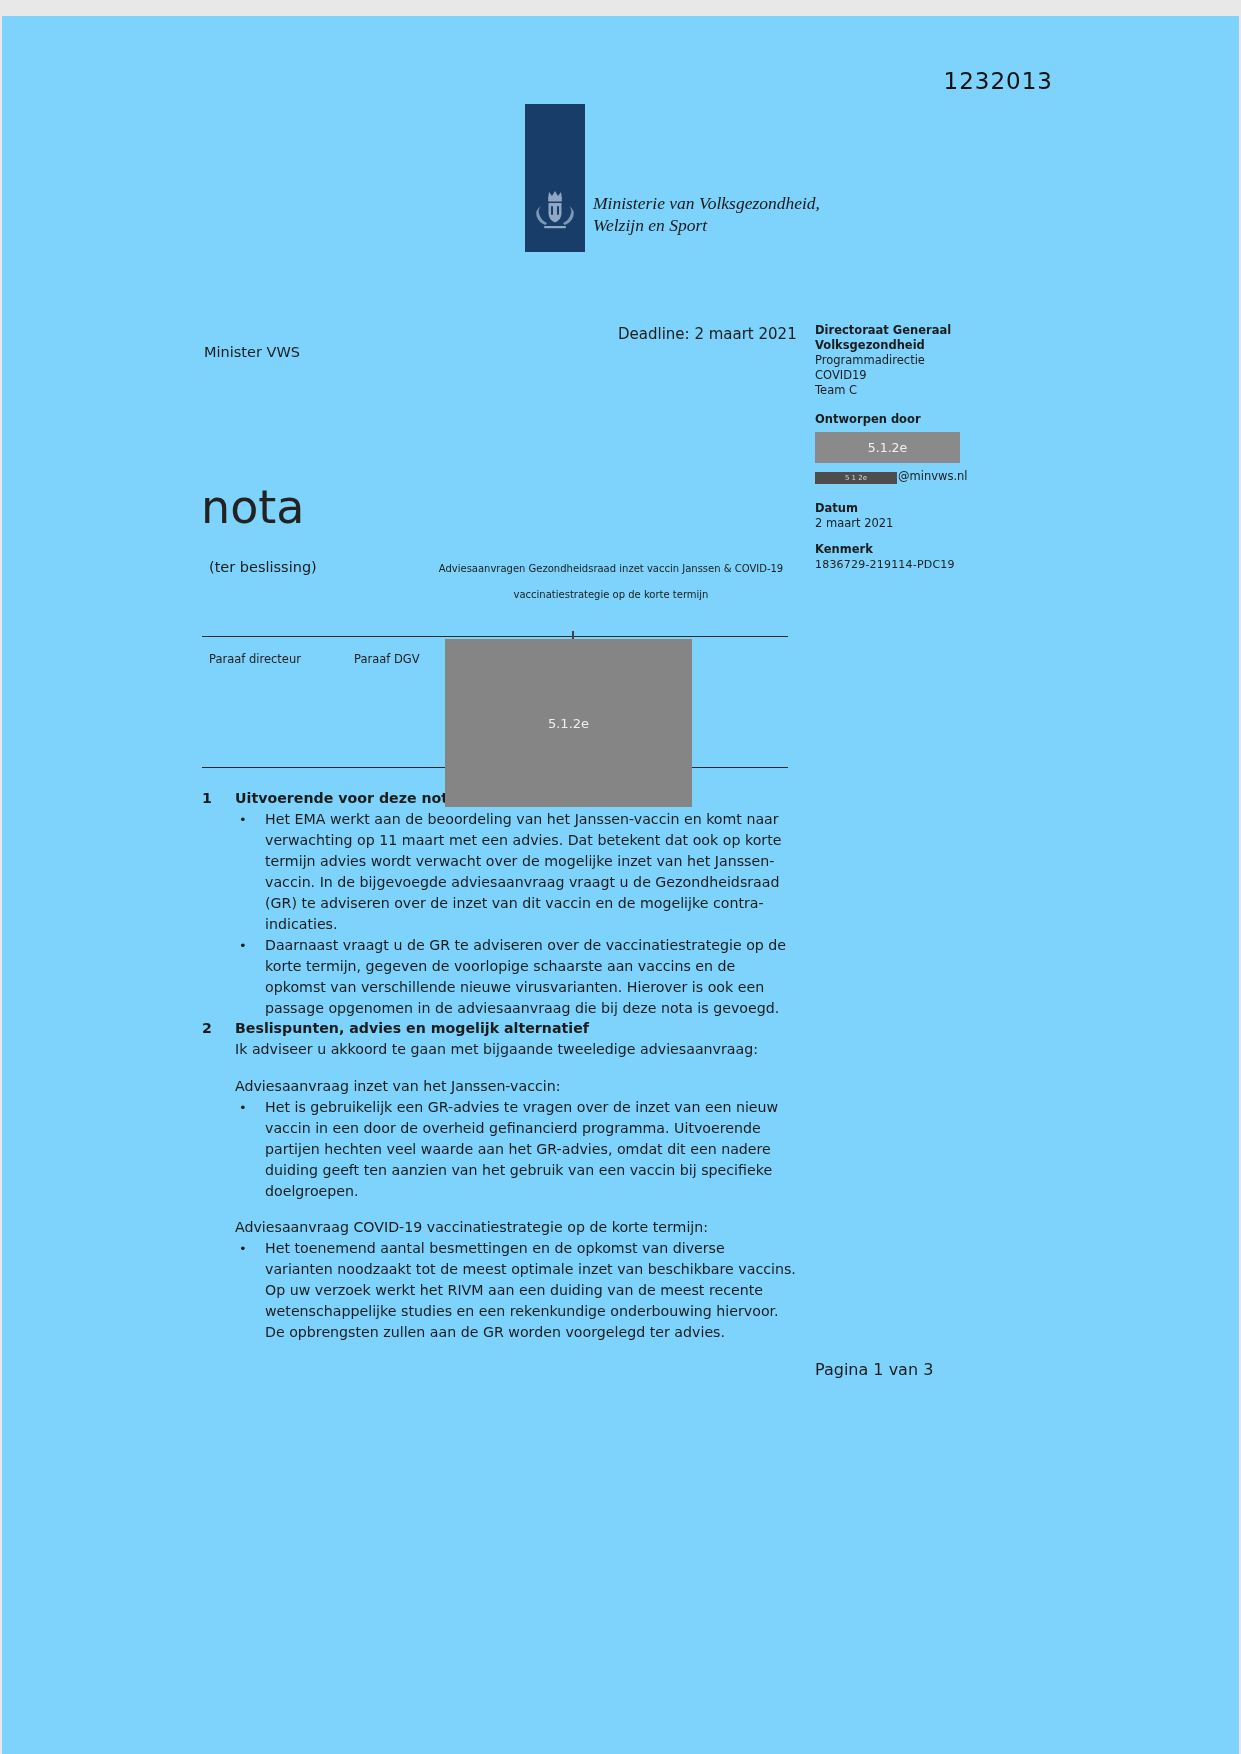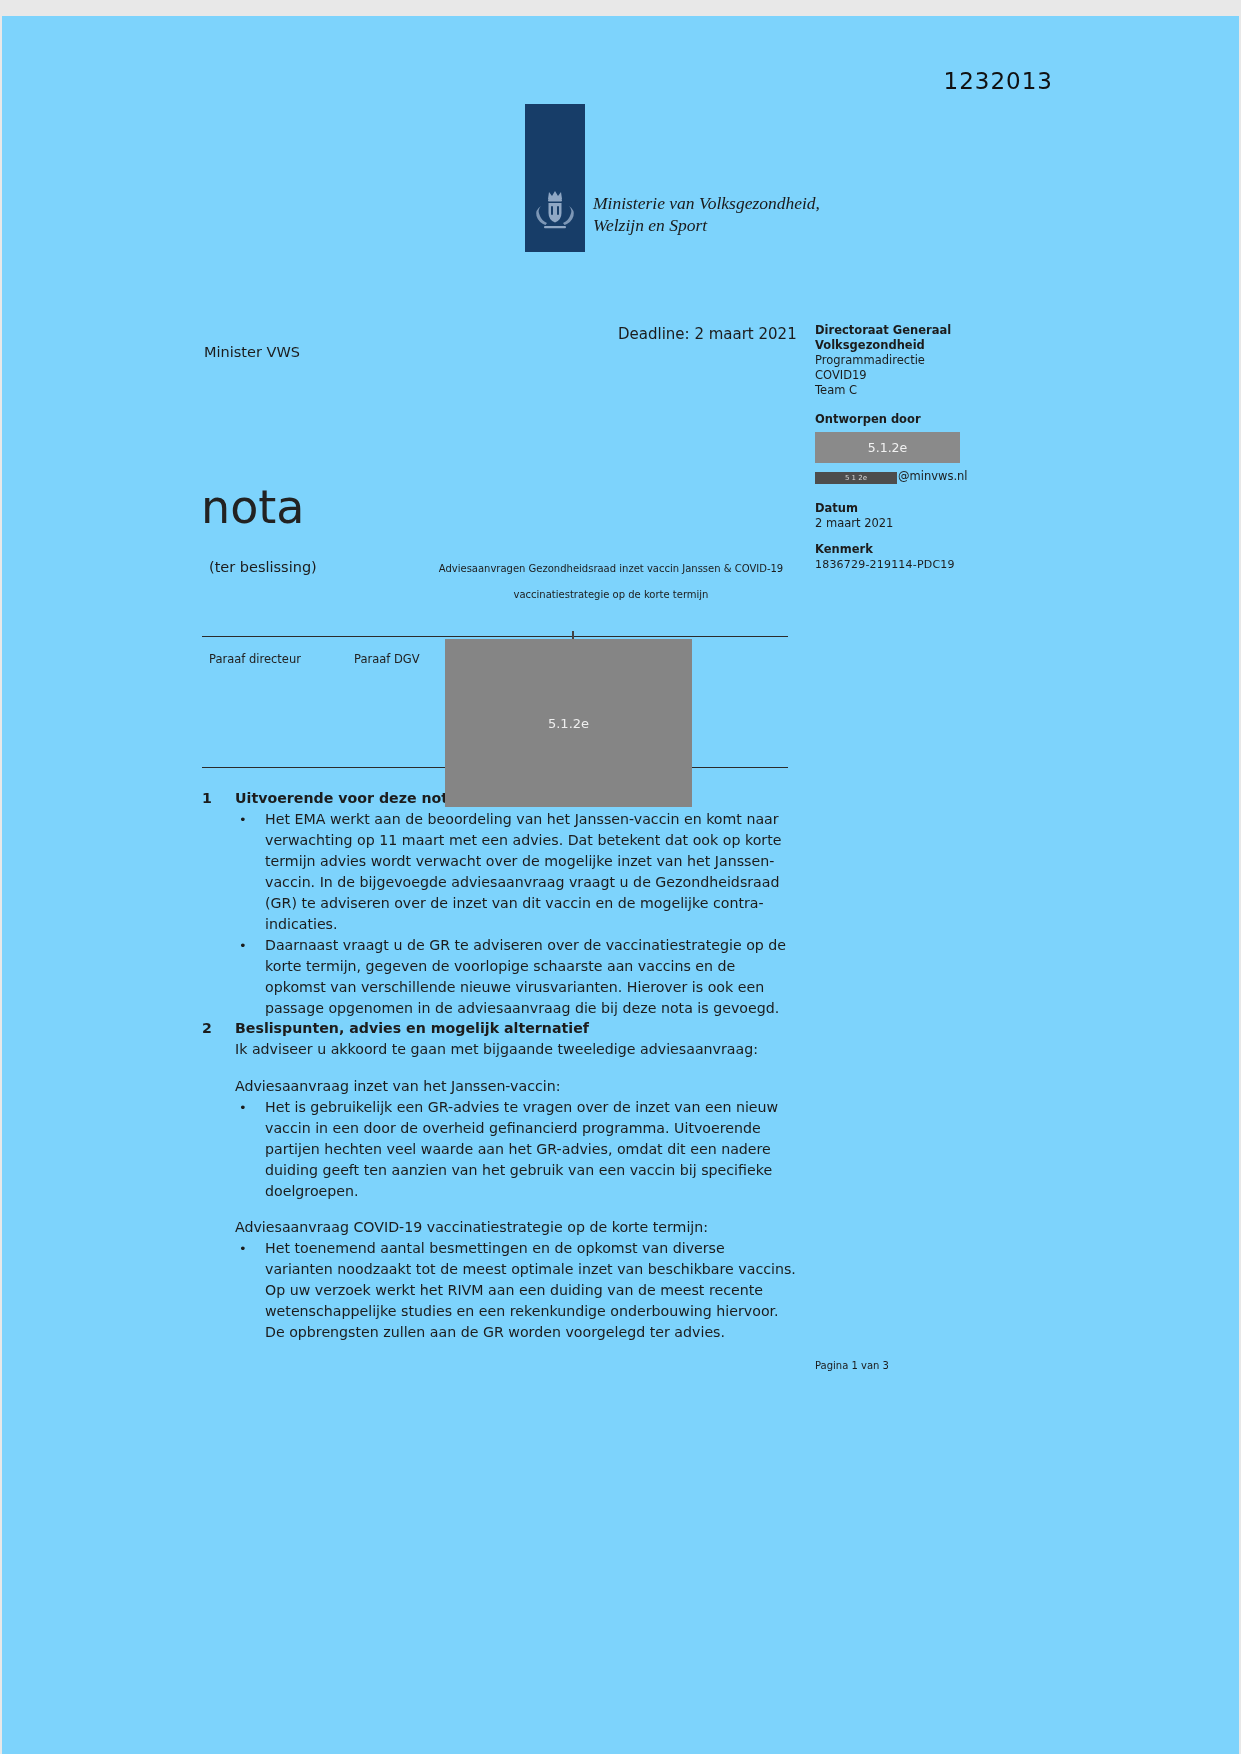--- a/index.html
+++ b/index.html
@@ -198,21 +198,21 @@
   .sub-heading {
     margin-top: 15px;
   }
   .sub-heading.first { margin-top: 16px; }
   .bullets-indent { margin-left: 33px; }
 
   .page-footer {
     position: absolute;
     left: 813px;
     top: 1344px;
-    font-size: 10px;
+    font-size: 16px;
   }
 </style>
 </head>
 <body>
 
 <div class="page">
 
   <div class="doc-number">1232013</div>
 
   <div class="logo-band">

